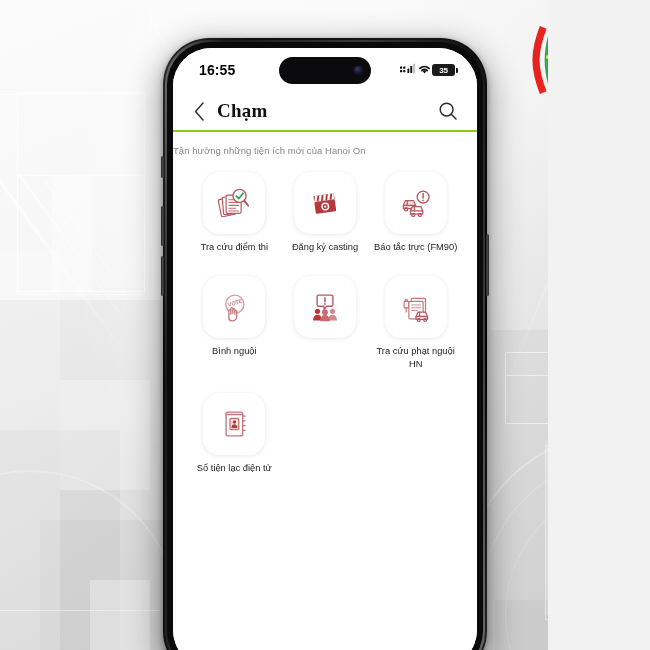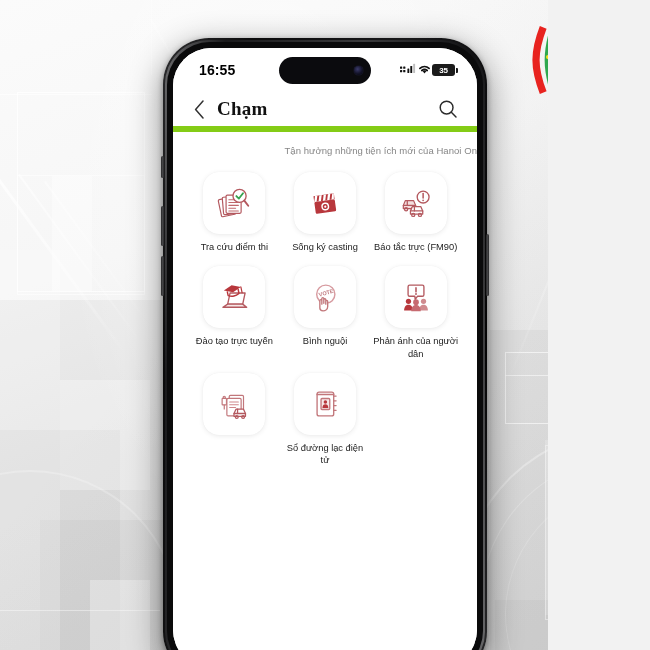--- a/index.html
+++ b/index.html
@@ -165,21 +165,21 @@
     box-shadow: 0 0 1px rgba(80,80,160,0.8);
   }
 
   
   #navbar {
     height: 40px;
     display: flex;
     align-items: center;
     padding: 0 16px 0 14px;
     background: #fff;
-    border-bottom: 6px solid #84cc16;
+    border-bottom: 2px solid #84cc16;
   }
   #back-btn {
     width: 24px; height: 28px;
     display: flex; align-items: center; justify-content: center;
     cursor: pointer;
   }
   #nav-title {
     font-family: "Liberation Serif", serif;
     font-size: 19px;
     font-weight: bold;
@@ -195,31 +195,31 @@
   }
 
   
   #content {
     height: 536px;
     overflow: hidden;
     background: #fff;
     padding-top: 13px;
   }
   #subtitle {
-    text-align: right;
+    text-align: left;
     font-size: 9.5px;
     color: #868686;
     letter-spacing: 0.05px;
     margin-bottom: 16px;
   }
 
   #grid {
     display: grid;
     grid-template-columns: repeat(3, 1fr);
-    row-gap: 13px;
+    row-gap: 23px;
     padding: 0 16px;
   }
   .cell {
     display: flex;
     flex-direction: column;
     align-items: center;
     cursor: pointer;
   }
   .tile {
     width: 62px; height: 62px;
@@ -420,21 +420,21 @@
                     <polygon points="29.5,13.5 32.5,13.5 30.5,21 27.5,21"></polygon>
                     <polygon points="35,13.5 37,13.5 36,21 33,21"></polygon>
                   </g>
                   <rect x="11" y="21" width="26" height="15" rx="1.5" fill="#b8373c"></rect>
                   <circle cx="24" cy="28.5" r="5" fill="#fff"></circle>
                   <circle cx="24" cy="28.5" r="3.2" fill="#b8373c"></circle>
                   <circle cx="24" cy="28.5" r="1.4" fill="#fff"></circle>
                 </g>
               </svg>
             </div>
-            <div class="cell-label">Sống ký casting</div>
+            <div class="cell-label">Đăng ký casting</div>
           </div>
 
 
           <div class="cell">
             <div class="tile">
               <svg viewBox="0 0 48 48">
                 <g fill="none" stroke="#b4595f" stroke-width="1.6" stroke-linejoin="round" stroke-linecap="round">
                   <path d="M8 27 L10.5 21 L21 21 L23.5 27 L23.5 31 L8 31 Z" fill="#f3dede"></path>
                   <line x1="13" y1="21" x2="13" y2="27"></line>
                   <line x1="8" y1="27" x2="23.5" y2="27"></line>
@@ -450,36 +450,20 @@
                 </g>
                 <circle cx="33" cy="16.5" r="7.5" fill="#fff" stroke="#b4595f" stroke-width="1.7"></circle>
                 <line x1="33" y1="12" x2="33" y2="17.8" stroke="#b4595f" stroke-width="1.9" stroke-linecap="round"></line>
                 <circle cx="33" cy="20.6" r="1.1" fill="#b4595f"></circle>
               </svg>
             </div>
             <div class="cell-label">Báo tắc trực (FM90)</div>
           </div>
 
 
-          <div class="cell">
-            <div class="tile">
-              <svg viewBox="0 0 48 48">
-                <g fill="none" stroke="#b4595f" stroke-width="1.7" stroke-linejoin="round" stroke-linecap="round">
-                  <path d="M16 33 L19 19 L38 19 L35 33 Z" fill="#fff"></path>
-                  <path d="M10 37 L16 33 L35 33 L40 37 Z" fill="#f6e7e7"></path>
-                </g>
-                <g transform="rotate(-12 22 14)">
-                  <polygon points="22,9 33,13.5 22,18 11,13.5" fill="#b8373c"></polygon>
-                  <path d="M15 15.4 L15 21 C15 21 18.5 23 22 23 C25.5 23 29 21 29 21 L29 15.4" fill="none" stroke="#b8373c" stroke-width="1.8" stroke-linejoin="round"></path>
-                  <line x1="33" y1="13.5" x2="33" y2="21" stroke="#b8373c" stroke-width="1.5" stroke-linecap="round"></line>
-                </g>
-              </svg>
-            </div>
-            <div class="cell-label">Đào tạo trực tuyến</div>
-          </div>
 
           <div class="cell">
             <div class="tile">
               <svg viewBox="0 0 48 48">
                 <circle cx="25" cy="20.5" r="11.5" fill="none" stroke="#d79ba0" stroke-width="1.8"></circle>
                 <text x="26" y="21" font-family="Liberation Sans, sans-serif" font-size="7" font-weight="bold" fill="#c07b80" text-anchor="middle" transform="rotate(-16 26 21)">VOTE</text>
                 <g fill="#fff" stroke="#c2777b" stroke-width="1.7" stroke-linejoin="round" stroke-linecap="round">
                   <path d="M17.5 38 L17.5 28.5 C17.5 26.8 20 26.8 20 28.5 L20 33 L20 26 C20 24.3 22.5 24.3 22.5 26 L22.5 32 L22.5 27.5 C22.5 25.8 25 25.8 25 27.5 L25 33 L25 29.5 C25 28 27.4 28 27.4 29.5 L27.4 36 C27.4 39.5 24.5 41.5 21.5 41.5 C19 41.5 17.5 40 17.5 38 Z"></path>
                 </g>
               </svg>
@@ -503,21 +487,20 @@
                 <g fill="#d08a8e">
                   <circle cx="33.5" cy="29.5" r="3.3"></circle>
                   <path d="M28 41 C28 36 30.6 33.8 33.5 33.8 C36.4 33.8 39 36 39 41 Z"></path>
                 </g>
                 <g fill="#c76a70">
                   <circle cx="24" cy="30.5" r="3.6"></circle>
                   <path d="M18 42 C18 36.6 20.8 34.2 24 34.2 C27.2 34.2 30 36.6 30 42 Z"></path>
                 </g>
               </svg>
             </div>
-            <div class="cell-label">Phản ánh của người dân</div>
           </div>
 
 
 
           <div class="cell">
             <div class="tile">
               <svg viewBox="0 0 48 48">
                 <g fill="none" stroke="#c2777b" stroke-width="1.5" stroke-linejoin="round">
                   <rect x="9" y="17" width="5.5" height="8" rx="0.8" fill="#fff"></rect>
                   <line x1="11.7" y1="25" x2="11.7" y2="31"></line>
@@ -534,38 +517,39 @@
                 </g>
                 <g fill="none" stroke="#b4595f" stroke-width="1.6" stroke-linejoin="round" stroke-linecap="round">
                   <path d="M24 36 L26.5 30.5 L36 30.5 L38.5 36 L38.5 39.5 L24 39.5 Z" fill="#fff"></path>
                   <line x1="28.5" y1="30.5" x2="28.5" y2="36"></line>
                   <line x1="24" y1="36" x2="38.5" y2="36"></line>
                   <circle cx="27.5" cy="40.5" r="1.8"></circle>
                   <circle cx="35.5" cy="40.5" r="1.8"></circle>
                 </g>
               </svg>
             </div>
+            <div class="cell-label">Tra cứu phạt nguội HN</div>
           </div>
 
           <div class="cell">
             <div class="tile">
               <svg viewBox="0 0 48 48">
                 <g fill="none" stroke="#c2777b" stroke-width="1.7" stroke-linejoin="round" stroke-linecap="round">
                   <rect x="14" y="9" width="21" height="30" rx="2.5" fill="#fff"></rect>
                   <path d="M14 12 L35 12"></path>
                   <path d="M35 14 L38 14 M35 20 L38 20 M35 26 L38 26 M35 32 L38 32"></path>
                   <rect x="19" y="17" width="11" height="14" rx="1.2" fill="#f6e7e7"></rect>
                 </g>
                 <g fill="#b8373c">
                   <circle cx="24.5" cy="21.5" r="2.2"></circle>
                   <path d="M20.8 29 C20.8 25.6 22.5 24.4 24.5 24.4 C26.5 24.4 28.2 25.6 28.2 29 Z"></path>
                 </g>
               </svg>
             </div>
-            <div class="cell-label">Sổ đường lạc điện tử</div>
+            <div class="cell-label">Sổ tiện lạc điện tử</div>
           </div>
 
         </div>
       </div>
 
     </div>
   </div>
 </div>
 
 </body></html>

